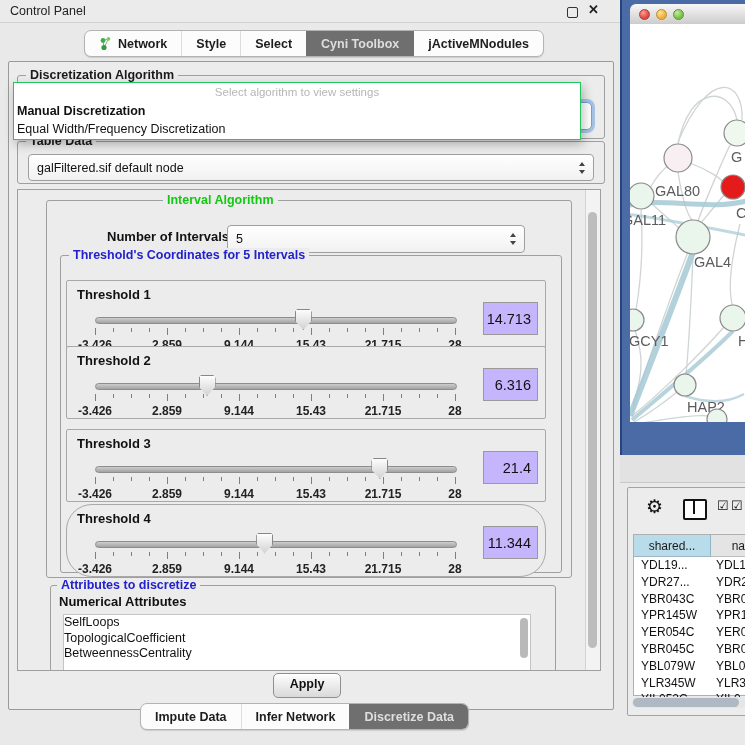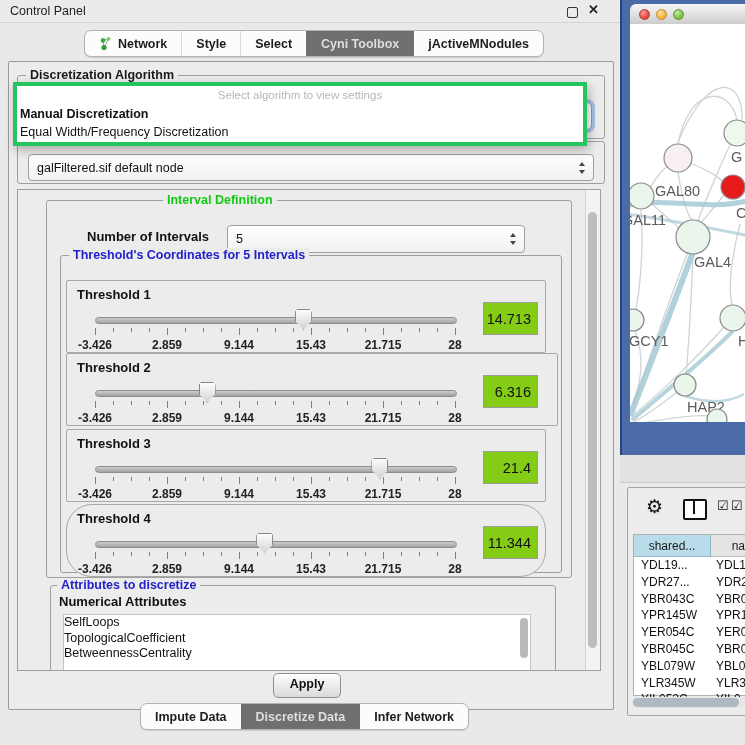--- a/index.html
+++ b/index.html
@@ -29,21 +29,21 @@
   .group-title{position:absolute;top:-8px;background:#ececec;padding:0 4px;font-size:12.5px;
                font-weight:600;line-height:15px;white-space:nowrap;}
   .t-black{color:#1a1a1a;} .t-green{color:#12c912;} .t-blue{color:#2222cc;}
   
   #alg-group{left:8px;top:13px;width:586px;height:62px;}
   .alg-combo{position:absolute;left:10px;top:26px;width:562px;height:26px;background:#fff;
              border:1px solid #7a9fd4;border-radius:5px;
              box-shadow:0 0 0 3px rgba(110,163,224,.55);}
   
   .popup{position:absolute;left:4px;top:20px;width:566px;height:56px;background:#fff;
-         border:4px solid #22c55e;box-shadow:2px 4px 10px rgba(0,0,0,.28);z-index:40;}
+         border:1px solid #22c55e;box-shadow:2px 4px 10px rgba(0,0,0,.28);z-index:40;}
   .popup-hint{text-align:center;color:#b6b6b6;font-size:11.5px;padding-top:3px;height:16px;}
   .popup-opt{font-size:12.5px;line-height:18px;padding:0 3px;color:#111;}
   .popup-opt.bold{font-weight:bold;}
   
   #td-group{left:8px;top:79px;width:586px;height:41px;}
   .combo{position:absolute;background:linear-gradient(#ffffff,#f1f1f1);border:1px solid #9f9f9f;
          border-radius:4px;font-size:12.5px;color:#111;}
   .combo .cv{position:absolute;left:8px;top:50%;transform:translateY(-50%);white-space:nowrap;}
   .spin{position:absolute;right:7px;top:50%;transform:translateY(-50%);width:7px;height:12px;}
   .spin:before,.spin:after{content:"";position:absolute;left:0;border-left:3.5px solid transparent;
@@ -53,37 +53,37 @@
   #td-combo{left:10px;top:12px;width:564px;height:25px;}
   
   .scrollpanel{position:absolute;left:8px;top:127px;width:582px;height:480px;border:1px solid #9f9f9f;
                background:#ececec;overflow:hidden;}
   .vscroll{position:absolute;right:0;top:0;width:14px;height:100%;background:#f3f3f3;
            border-left:1px solid #d4d4d4;}
   .vscroll .thumb-v{position:absolute;left:2px;top:22px;width:9px;height:436px;background:#bdbdbd;border-radius:5px;}
   
   #int-group{left:28px;top:10px;width:524px;height:376px;}
   #int-group>.group-title{left:116px;}
-  .ni-label{position:absolute;left:40px;top:28px;font-size:13px;font-weight:bold;color:#111;}
+  .ni-label{position:absolute;left:60px;top:28px;font-size:13px;font-weight:bold;color:#111;}
   #ni-combo{left:180px;top:24px;width:296px;height:26px;}
   #thr-group{left:13px;top:54px;width:500px;height:316px;}
   #thr-group>.group-title{left:8px;}
   .thr-panel{position:absolute;left:5px;width:478px;height:71px;border:1px solid #a8a8a8;
              border-radius:2px;background:#ececec;}
   .thr-label{position:absolute;left:10px;top:6px;font-size:13px;font-weight:bold;color:#111;}
   .thr-slider{position:absolute;left:28px;top:34px;width:360px;height:34px;}
   .track{position:absolute;left:0;top:2px;width:100%;height:5px;background:linear-gradient(#cdcdcd,#a2a2a2);
          border:1px solid #8d8d8d;border-radius:4px;}
   .thumb{position:absolute;top:-6px;width:15px;height:19px;margin-left:-8px;
          background:linear-gradient(#fdfdfd,#d3d3d3);border:1px solid #878787;
          clip-path:polygon(14% 0,86% 0,100% 14%,100% 55%,50% 100%,0 55%,0 14%);}
   .tick{position:absolute;top:13px;width:1px;background:#7e7e7e;height:4px;}
   .tick.major{height:7px;}
   .tick-lab{position:absolute;top:23px;transform:translateX(-50%);font-size:12px;font-weight:bold;color:#222;white-space:nowrap;}
-  .thr-value{position:absolute;left:416px;top:21px;width:55px;height:33px;background:#84cc16;
+  .thr-value{position:absolute;left:416px;top:21px;width:55px;height:33px;background:#c4b5fd;
              border:1px solid #9a9a9a;font-size:14.5px;line-height:33px;text-align:right;
              padding-right:6px;box-sizing:border-box;color:#111;}
   
   #attr-group{left:32px;top:395px;width:504px;height:150px;}
   #attr-group>.group-title{left:6px;}
   .attr-sub{position:absolute;left:8px;top:8px;font-size:13px;font-weight:bold;color:#111;}
   .attr-list{position:absolute;left:12px;top:28px;width:466px;height:110px;background:#fff;
              border:1px solid #c4c4c4;}
   .attr-item{font-size:12.5px;line-height:15.5px;padding-left:0;color:#111;white-space:nowrap;}
   .list-scroll{position:absolute;right:2px;top:3px;width:8px;height:40px;background:#b9b9b9;border-radius:4px;}
@@ -185,21 +185,21 @@
     <div class="group" id="td-group">
       <span class="group-title t-black" style="left:8px">Table Data</span>
       <div class="combo" id="td-combo">
         <span class="cv">galFiltered.sif default node</span>
         <span class="spin"></span>
       </div>
     </div>
 
     <div class="scrollpanel">
       <div class="group" id="int-group">
-        <span class="group-title t-green">Interval Definition</span>
+        <span class="group-title t-green">Interval Algorithm</span>
         <span class="ni-label">Number of Intervals</span>
         <div class="combo" id="ni-combo">
           <span class="cv">5</span>
           <span class="spin"></span>
         </div>
         <div class="group" id="thr-group">
           <span class="group-title t-blue">Threshold's Coordinates for 5 Intervals</span>
           <div id="thresholds">
               <div class="thr-panel" style="top: 24px;">
                 <div class="thr-label">Threshold 1</div>
@@ -229,21 +229,21 @@
                   <span class="tick-lab" style="left:0%">-3.426</span>
                   <span class="tick-lab" style="left:20%">2.859</span>
                   <span class="tick-lab" style="left:40%">9.144</span>
                   <span class="tick-lab" style="left:60%">15.43</span>
                   <span class="tick-lab" style="left:80%">21.715</span>
                   <span class="tick-lab" style="left:100%">28</span>
                   <div class="thumb" style="left:57.71972252275186%"></div>
                 </div>
                 <div class="thr-value">14.713</div>
               </div>
-              <div class="thr-panel" style="top: 97px; padding-left: 12px;">
+              <div class="thr-panel" style="top: 90px;">
                 <div class="thr-label">Threshold 2</div>
                 <div class="thr-slider">
                   <div class="track"></div>
                   <span class="tick major" style="left:0%"></span>
                   <span class="tick" style="left:5%"></span>
                   <span class="tick" style="left:10%"></span>
                   <span class="tick" style="left:15%"></span>
                   <span class="tick major" style="left:20%"></span>
                   <span class="tick" style="left:25%"></span>
                   <span class="tick" style="left:30%"></span>
@@ -361,25 +361,25 @@
       </div>
     </div>
 
     <div class="apply-btn">Apply</div>
   </div>
 
   <div class="tabbar" id="bottom-tabs">
       <div class="tab">
         <span>Impute Data</span>
       </div>
+      <div class="tab">
+        <span>Infer Network</span>
+      </div>
       <div class="tab sel">
         <span>Discretize Data</span>
-      </div>
-      <div class="tab">
-        <span>Infer Network</span>
       </div>
     </div>
 
   <div class="net-window">
     <div class="mac-titlebar">
       <span class="light red"></span>
       <span class="light yellow"></span>
       <span class="light green"></span>
     </div>
     <div class="net-canvas" id="net-canvas"><svg width="117" height="398" viewBox="0 0 117 398">

